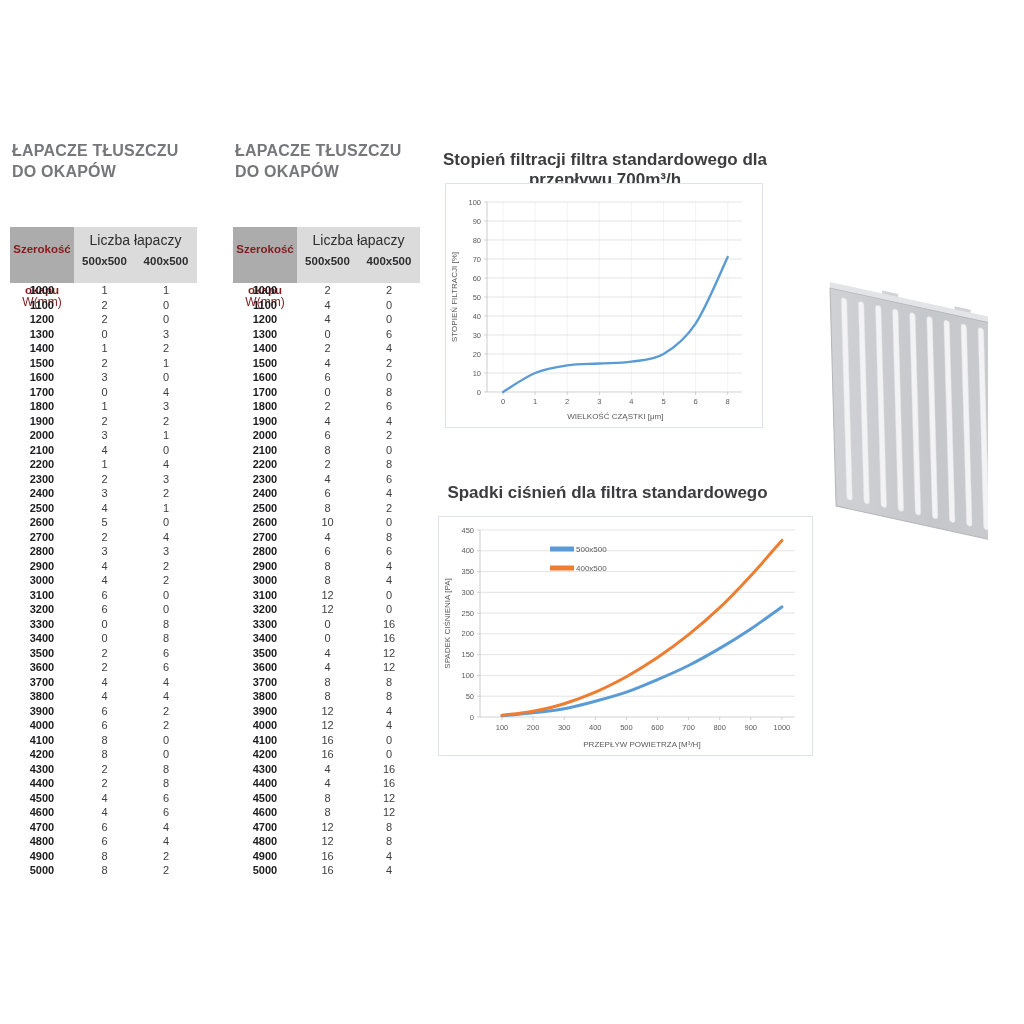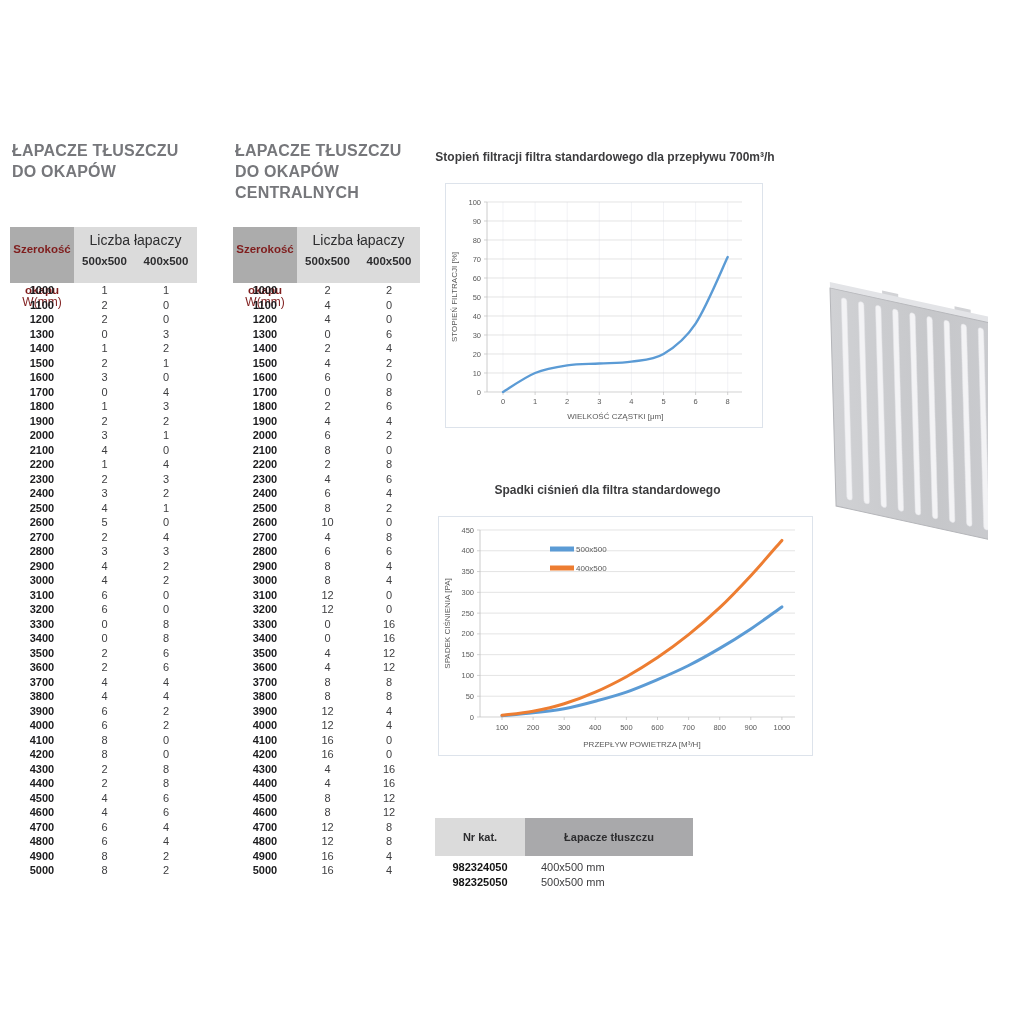--- a/index.html
+++ b/index.html
@@ -22,21 +22,21 @@
   .dhead .hB .subs{display:flex;margin-top:7px;}
   .dhead .hB .subs span{font-size:11.5px;font-weight:600;text-align:center;}
   .dhead .hB .subs .s1{width:61px;}
   .dhead .hB .subs .s2{width:62px;}
   .tbody .trow{display:flex;height:14.5px;line-height:14.5px;font-size:11px;}
   .tbody .c0{width:64px;text-align:center;font-weight:700;color:#1c1c1e;}
   .tbody .c1{width:61px;text-align:center;color:#3d3d3f;}
   .tbody .c2{width:62px;text-align:center;color:#3d3d3f;}
 
   
-  .chart-title{position:absolute;text-align:center;font-size:12px;font-weight:600;color:#3c3c3e;}
+  .chart-title{position:absolute;text-align:center;font-size:17px;font-weight:600;color:#3c3c3e;}
 
   svg{position:absolute;display:block;}
 
   
   .cat{position:absolute;left:435px;top:818px;width:258px;}
   .cat .chead{display:flex;height:38px;}
   .cat .ch1{width:90px;background:#dbdbdb;display:flex;align-items:center;justify-content:center;
             font-size:11px;font-weight:600;color:#2d2d2f;}
   .cat .ch2{flex:1;background:#a9a9ab;display:flex;align-items:center;justify-content:center;
             font-size:11px;font-weight:600;color:#2d2d2f;}
@@ -275,21 +275,20 @@
           <span class="c0">5000</span>
           <span class="c1">8</span>
           <span class="c2">2</span>
         </div>
       </div>
   </div>
 
   <div class="sec-title" style="left:235px;top:140px;">
     <div>ŁAPACZE TŁUSZCZU</div>
     <div>DO OKAPÓW</div>
-    <div>CENTRALNYCH</div>
   </div>
 
   <div class="dtable" style="left:233px;top:227px;">
     <div class="dhead">
       <div class="hA">
         <div class="l1">Szerokość</div>
         <div class="l2">okapu</div>
         <div class="l3">W(mm)</div>
       </div>
       <div class="hB">
@@ -660,30 +659,14 @@
           <rect x="79" y="7" width="5.4" height="202" rx="2.7" fill="#f3f3f5" stroke="#e4e4e8" stroke-width="0.5"></rect>
           <rect x="96" y="7" width="5.4" height="202" rx="2.7" fill="#f3f3f5" stroke="#e4e4e8" stroke-width="0.5"></rect>
           <rect x="113" y="7" width="5.4" height="202" rx="2.7" fill="#f3f3f5" stroke="#e4e4e8" stroke-width="0.5"></rect>
           <rect x="130" y="7" width="5.4" height="202" rx="2.7" fill="#f3f3f5" stroke="#e4e4e8" stroke-width="0.5"></rect>
           <rect x="147" y="7" width="5.4" height="202" rx="2.7" fill="#f3f3f5" stroke="#e4e4e8" stroke-width="0.5"></rect>
           <rect x="164" y="7" width="5.4" height="202" rx="2.7" fill="#f3f3f5" stroke="#e4e4e8" stroke-width="0.5"></rect>
         </g>
     </g>
   </svg>
 
-  <div class="cat">
-    <div class="chead">
-      <div class="ch1">Nr kat.</div>
-      <div class="ch2">Łapacze tłuszczu</div>
-    </div>
-    <div class="crows">
-      <div class="crow">
-        <span class="cc1">982324050</span>
-        <span class="cc2">400x500 mm</span>
-      </div>
-      <div class="crow">
-        <span class="cc1">982325050</span>
-        <span class="cc2">500x500 mm</span>
-      </div>
-    </div>
-  </div>
 
 </div>
 
 </body></html>

